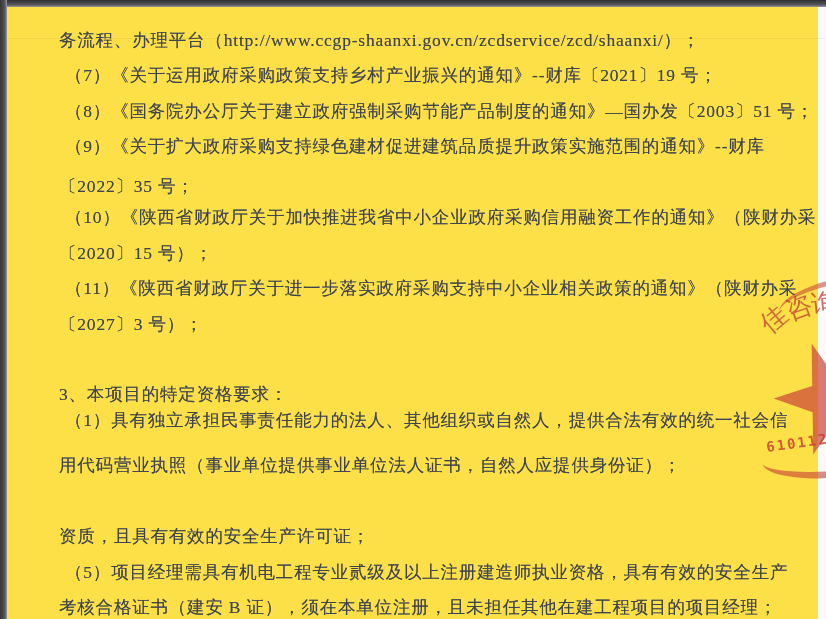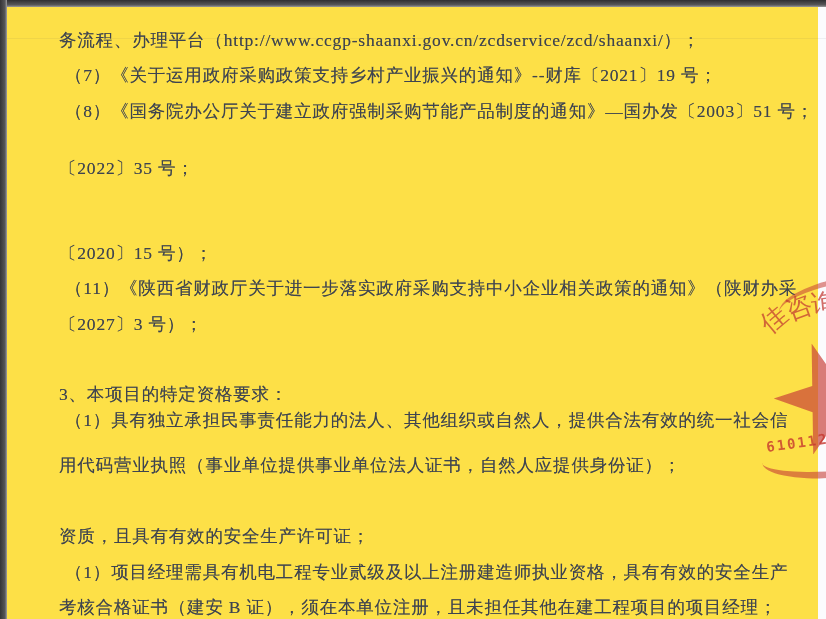--- a/index.html
+++ b/index.html
@@ -92,29 +92,31 @@
 <body>
 
 <div id="stage">
 
   <div class="edge-right"></div>
   <div class="scan-line"></div>
 
   <div class="line cont" style="top:28px">务流程、办理平台（http://www.ccgp-shaanxi.gov.cn/zcdservice/zcd/shaanxi/）；</div>
   <div class="line item" style="top:63px">（7）《关于运用政府采购政策支持乡村产业振兴的通知》--财库〔2021〕19 号；</div>
   <div class="line item" style="top:99px">（8）《国务院办公厅关于建立政府强制采购节能产品制度的通知》—国办发〔2003〕51 号；</div>
-  <div class="line cont" style="top:156px">〔2022〕35 号；</div>
+  <div class="line item" style="top:134px">（9）《关于扩大政府采购支持绿色建材促进建筑品质提升政策实施范围的通知》--财库</div>
+  <div class="line cont" style="top:174px">〔2022〕35 号；</div>
+  <div class="line item" style="top:205px">（10）《陕西省财政厅关于加快推进我省中小企业政府采购信用融资工作的通知》（陕财办采</div>
   <div class="line cont" style="top:241px">〔2020〕15 号）；</div>
   <div class="line item" style="top:276px">（11）《陕西省财政厅关于进一步落实政府采购支持中小企业相关政策的通知》（陕财办采</div>
   <div class="line cont" style="top:312px">〔2027〕3 号）；</div>
   <div class="line cont" style="top:382px">3、本项目的特定资格要求：</div>
   <div class="line item" style="top:408px">（1）具有独立承担民事责任能力的法人、其他组织或自然人，提供合法有效的统一社会信</div>
   <div class="line cont" style="top:453px">用代码营业执照（事业单位提供事业单位法人证书，自然人应提供身份证）；</div>
   <div class="line cont" style="top:524px">资质，且具有有效的安全生产许可证；</div>
-  <div class="line item" style="top:560px">（1）项目经理需具有机电工程专业贰级及以上注册建造师执业资格，具有有效的安全生产</div>
+  <div class="line item" style="top:560px">（5）项目经理需具有机电工程专业贰级及以上注册建造师执业资格，具有有效的安全生产</div>
   <div class="line cont" style="top:595px">考核合格证书（建安 B 证），须在本单位注册，且未担任其他在建工程项目的项目经理；</div>
 
   <div class="seal">
     <div class="arc-top"></div>
     <span class="seal-char c0">佳</span>
     <span class="seal-char c1">咨</span>
     <span class="seal-char c2">询</span>
     <div class="star"></div>
     <span class="seal-number">6101126</span>
     <div class="arc-bottom"></div>

